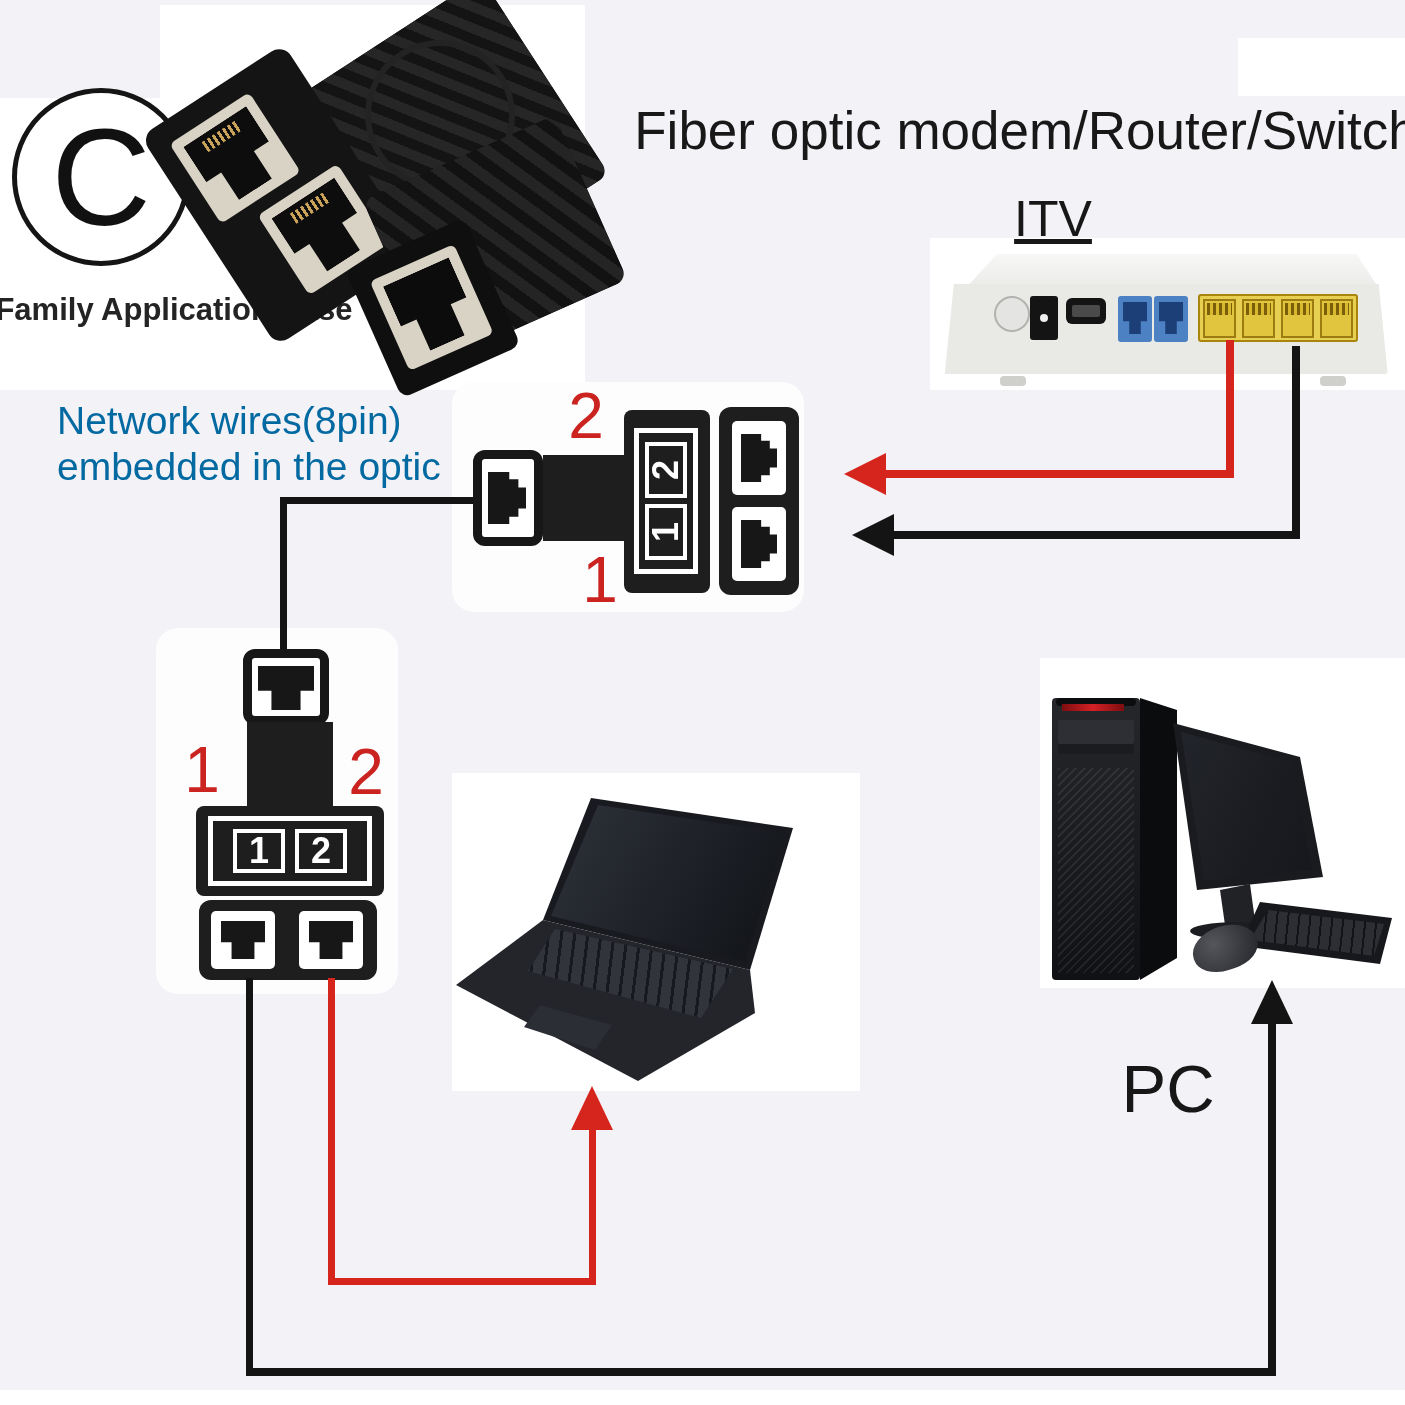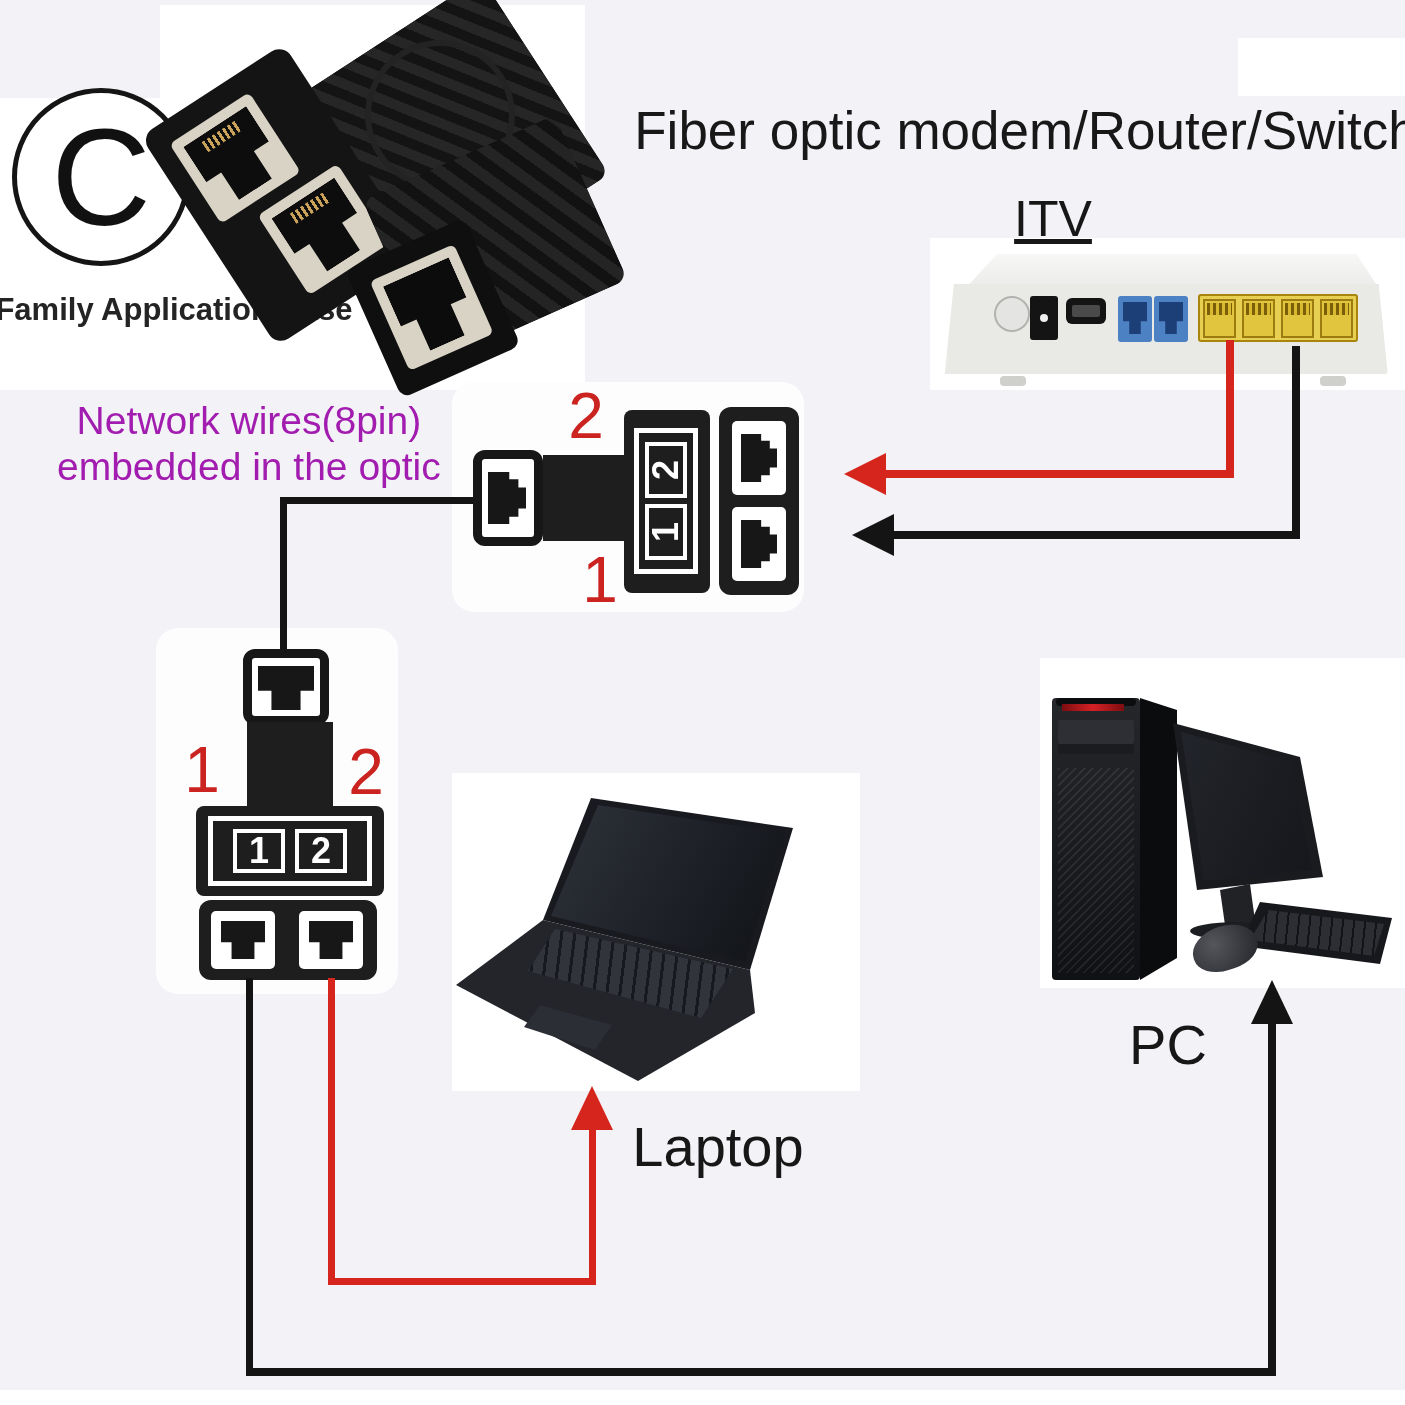--- a/index.html
+++ b/index.html
@@ -6,22 +6,22 @@
   .canvas{position:relative;width:1405px;height:1405px;background:#f2f2f7;overflow:hidden;
           font-family:"Liberation Sans",sans-serif;color:#171717;}
   .abs{position:absolute;}
   .photo-bg{position:absolute;background:#ffffff;}
   .halo{position:absolute;background:#fdfdfe;border-radius:22px;}
 
   
   .title{position:absolute;font-size:53px;white-space:nowrap;transform:translateX(-50%);color:#181818;margin-left:36px;}
   .itv{position:absolute;font-size:50px;white-space:nowrap;transform:translateX(-50%);text-decoration:underline;}
   .caption{position:absolute;font-size:31px;font-weight:bold;white-space:nowrap;transform:translateX(-50%);color:#242424;}
-  .wallnote{position:absolute;font-size:39px;line-height:1.17;color:#a21caf;text-align:center;}
-  .biglabel{position:absolute;font-size:56px;white-space:nowrap;transform:translateX(-50%);}
+  .wallnote{position:absolute;font-size:39px;line-height:1.17;color:#0369a1;}
+  .biglabel{position:absolute;font-size:67px;white-space:nowrap;transform:translateX(-50%);margin-top:38px;}
   .rednum{position:absolute;font-size:64px;line-height:1;color:#cb2420;transform:translateX(-50%);}
 
   
   .logo-circle{position:absolute;left:12px;top:88px;width:168px;height:168px;border:5px solid #151515;
                border-radius:50%;display:flex;align-items:center;justify-content:center;background:#fff;}
   .logo-letter{font-size:138px;line-height:1;color:#111;}
 
   
   .lineb{position:absolute;background:#141414;}
   .liner{position:absolute;background:#d6251c;}
@@ -213,21 +213,20 @@
 
   <div class="abs" style="left:452px;top:773px;width:408px;height:318px;">
     <div class="lp-part" style="clip-path:polygon(139px 25px,341px 55px,298px 197px,91px 147px);background:#181a1f;"></div>
     <div class="lp-part" style="clip-path:polygon(146px 32px,333px 60px,293px 189px,99px 143px);
          background:linear-gradient(120deg,#3a3e46 0%,#20232a 45%,#101216 75%);"></div>
     <div class="lp-part" style="clip-path:polygon(91px 147px,298px 197px,303px 240px,186px 308px,4px 212px);background:#23252b;"></div>
     <div class="lp-part" style="clip-path:polygon(103px 156px,281px 196px,249px 245px,76px 198px);
          background:repeating-linear-gradient(97deg,#31343b 0 10px,#17191e 10px 13px);"></div>
     <div class="lp-part" style="clip-path:polygon(88px 232px,160px 252px,143px 277px,72px 254px);background:#2b2e34;"></div>
   </div>
-  <div class="biglabel" style="left:718px;top:1114px;">Laptop</div>
 
   <div class="abs" style="left:1040px;top:658px;width:365px;height:330px;">
     <div class="pc-part" style="clip-path:polygon(100px 40px,137px 52px,137px 300px,100px 322px);background:#0b0c0e;"></div>
     <div class="abs" style="left:12px;top:40px;width:88px;height:282px;background:linear-gradient(#26272b,#101114);
          border-radius:4px;">
       <div class="abs" style="left:4px;top:0px;width:80px;height:8px;background:#0c0d0f;border-radius:4px;"></div>
       <div class="abs" style="left:10px;top:6px;width:62px;height:7px;background:linear-gradient(90deg,#7d0d10,#d52126,#7d0d10);"></div>
       <div class="abs" style="left:6px;top:22px;width:76px;height:34px;background:#2e2f34;border-radius:2px;
            box-shadow:inset 0 -10px 0 #1b1c20;"></div>
       <div class="abs" style="left:6px;top:70px;width:76px;height:205px;

